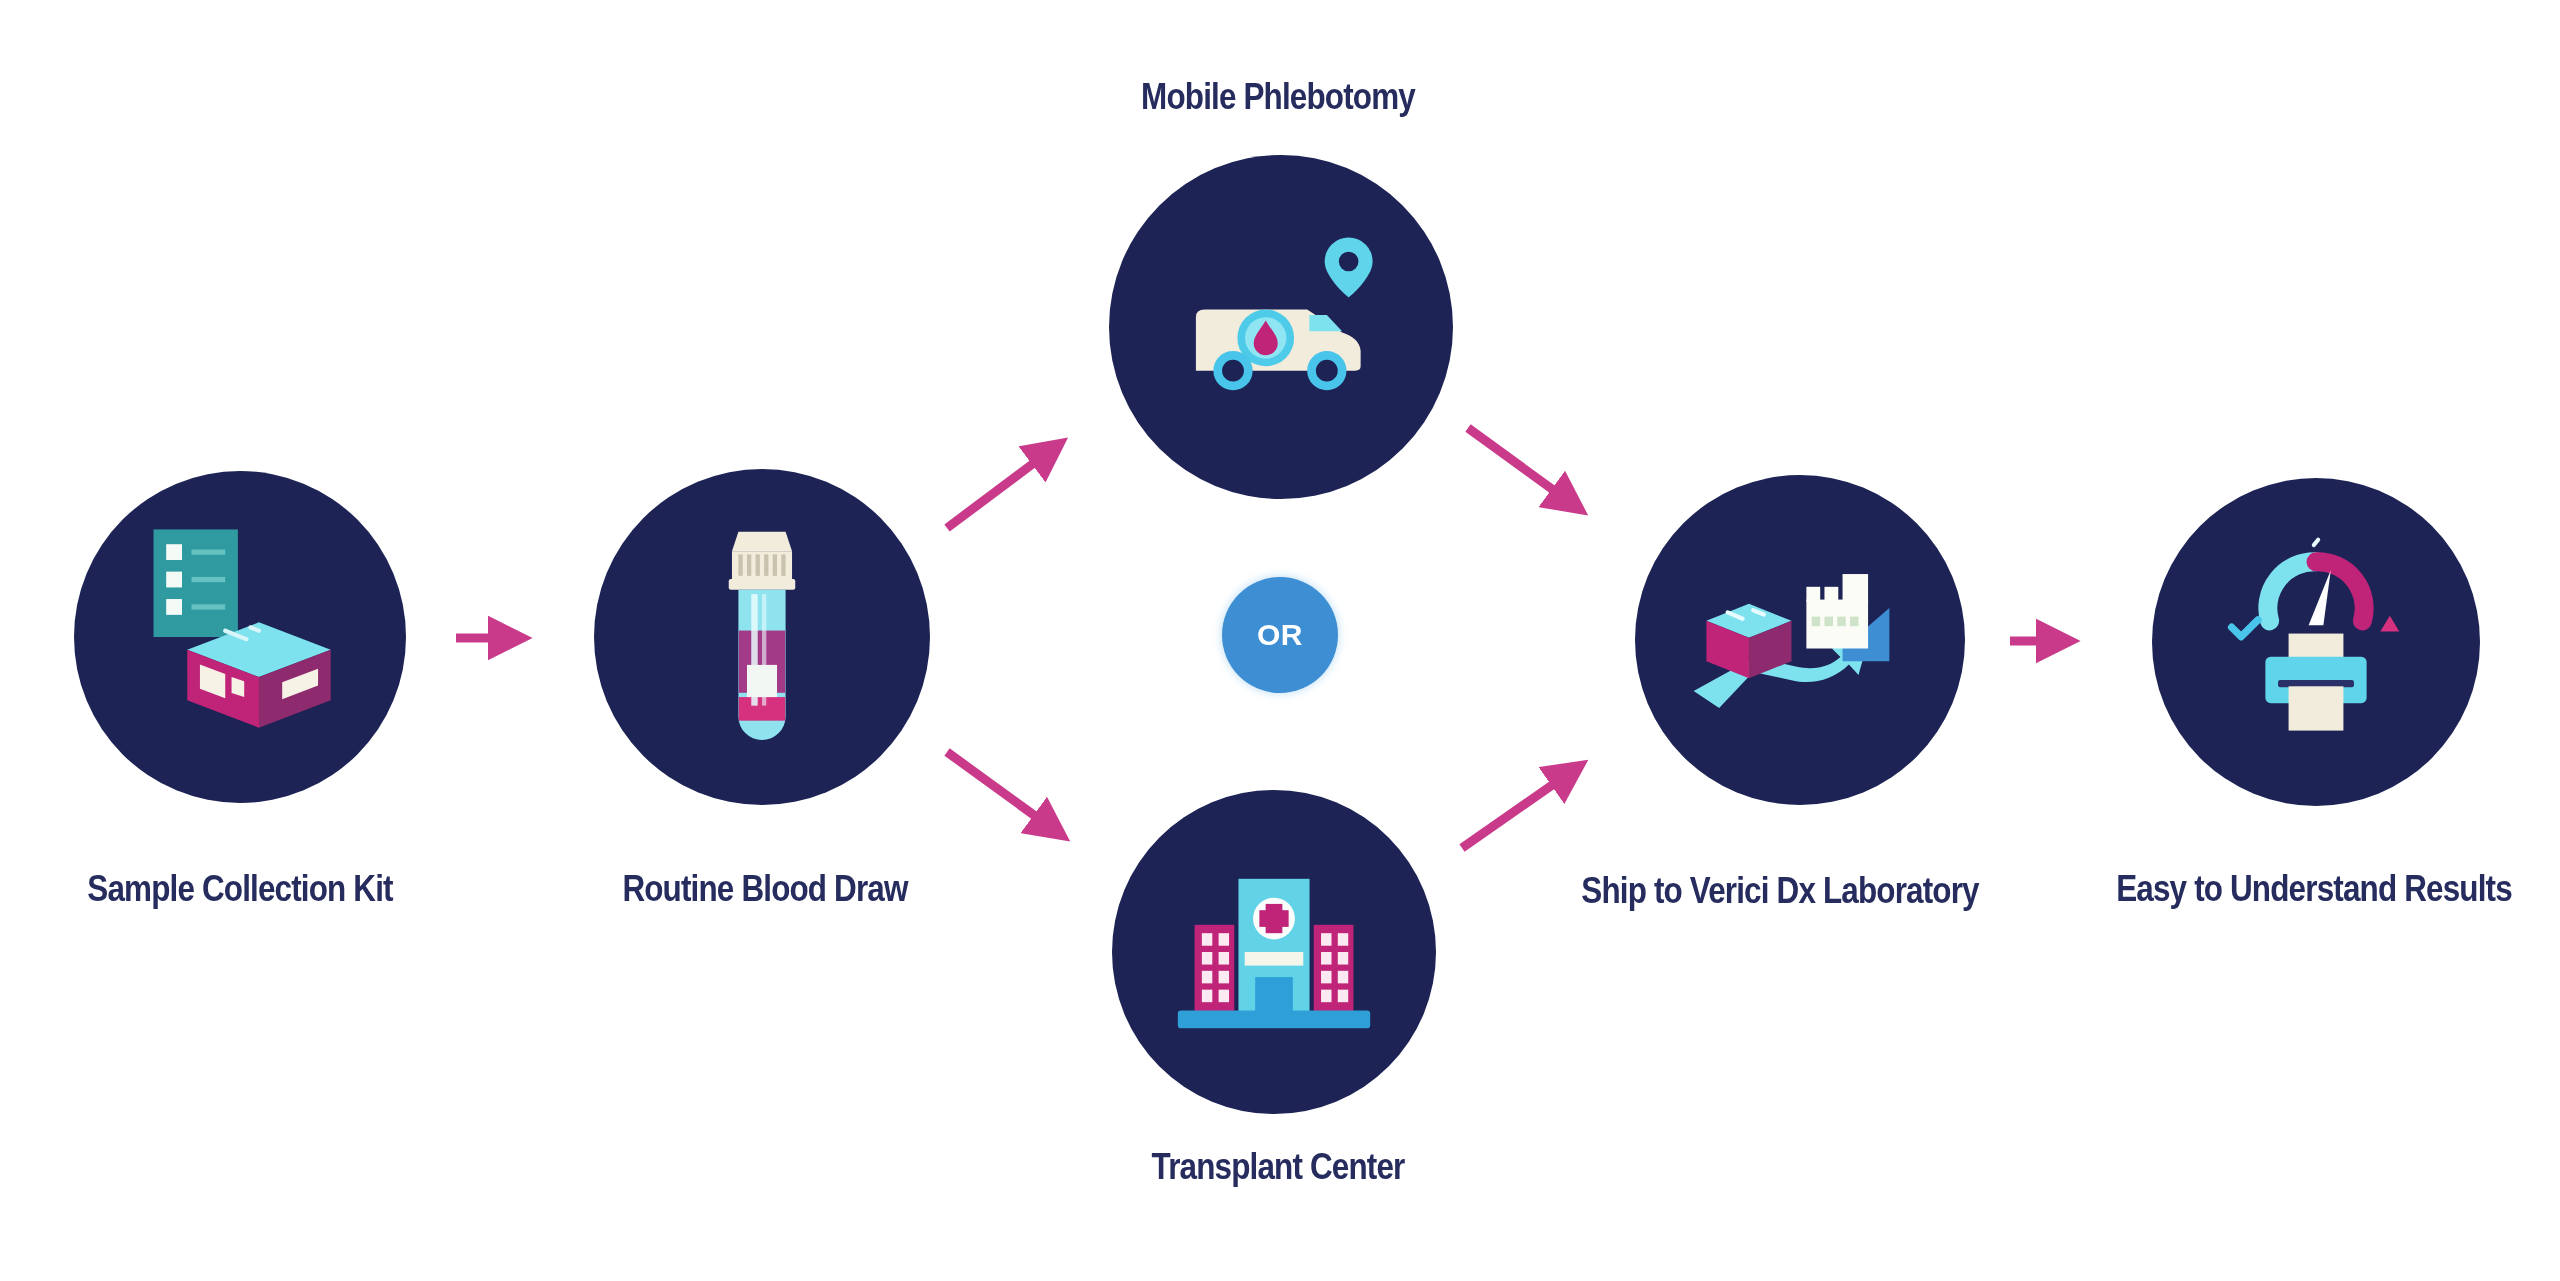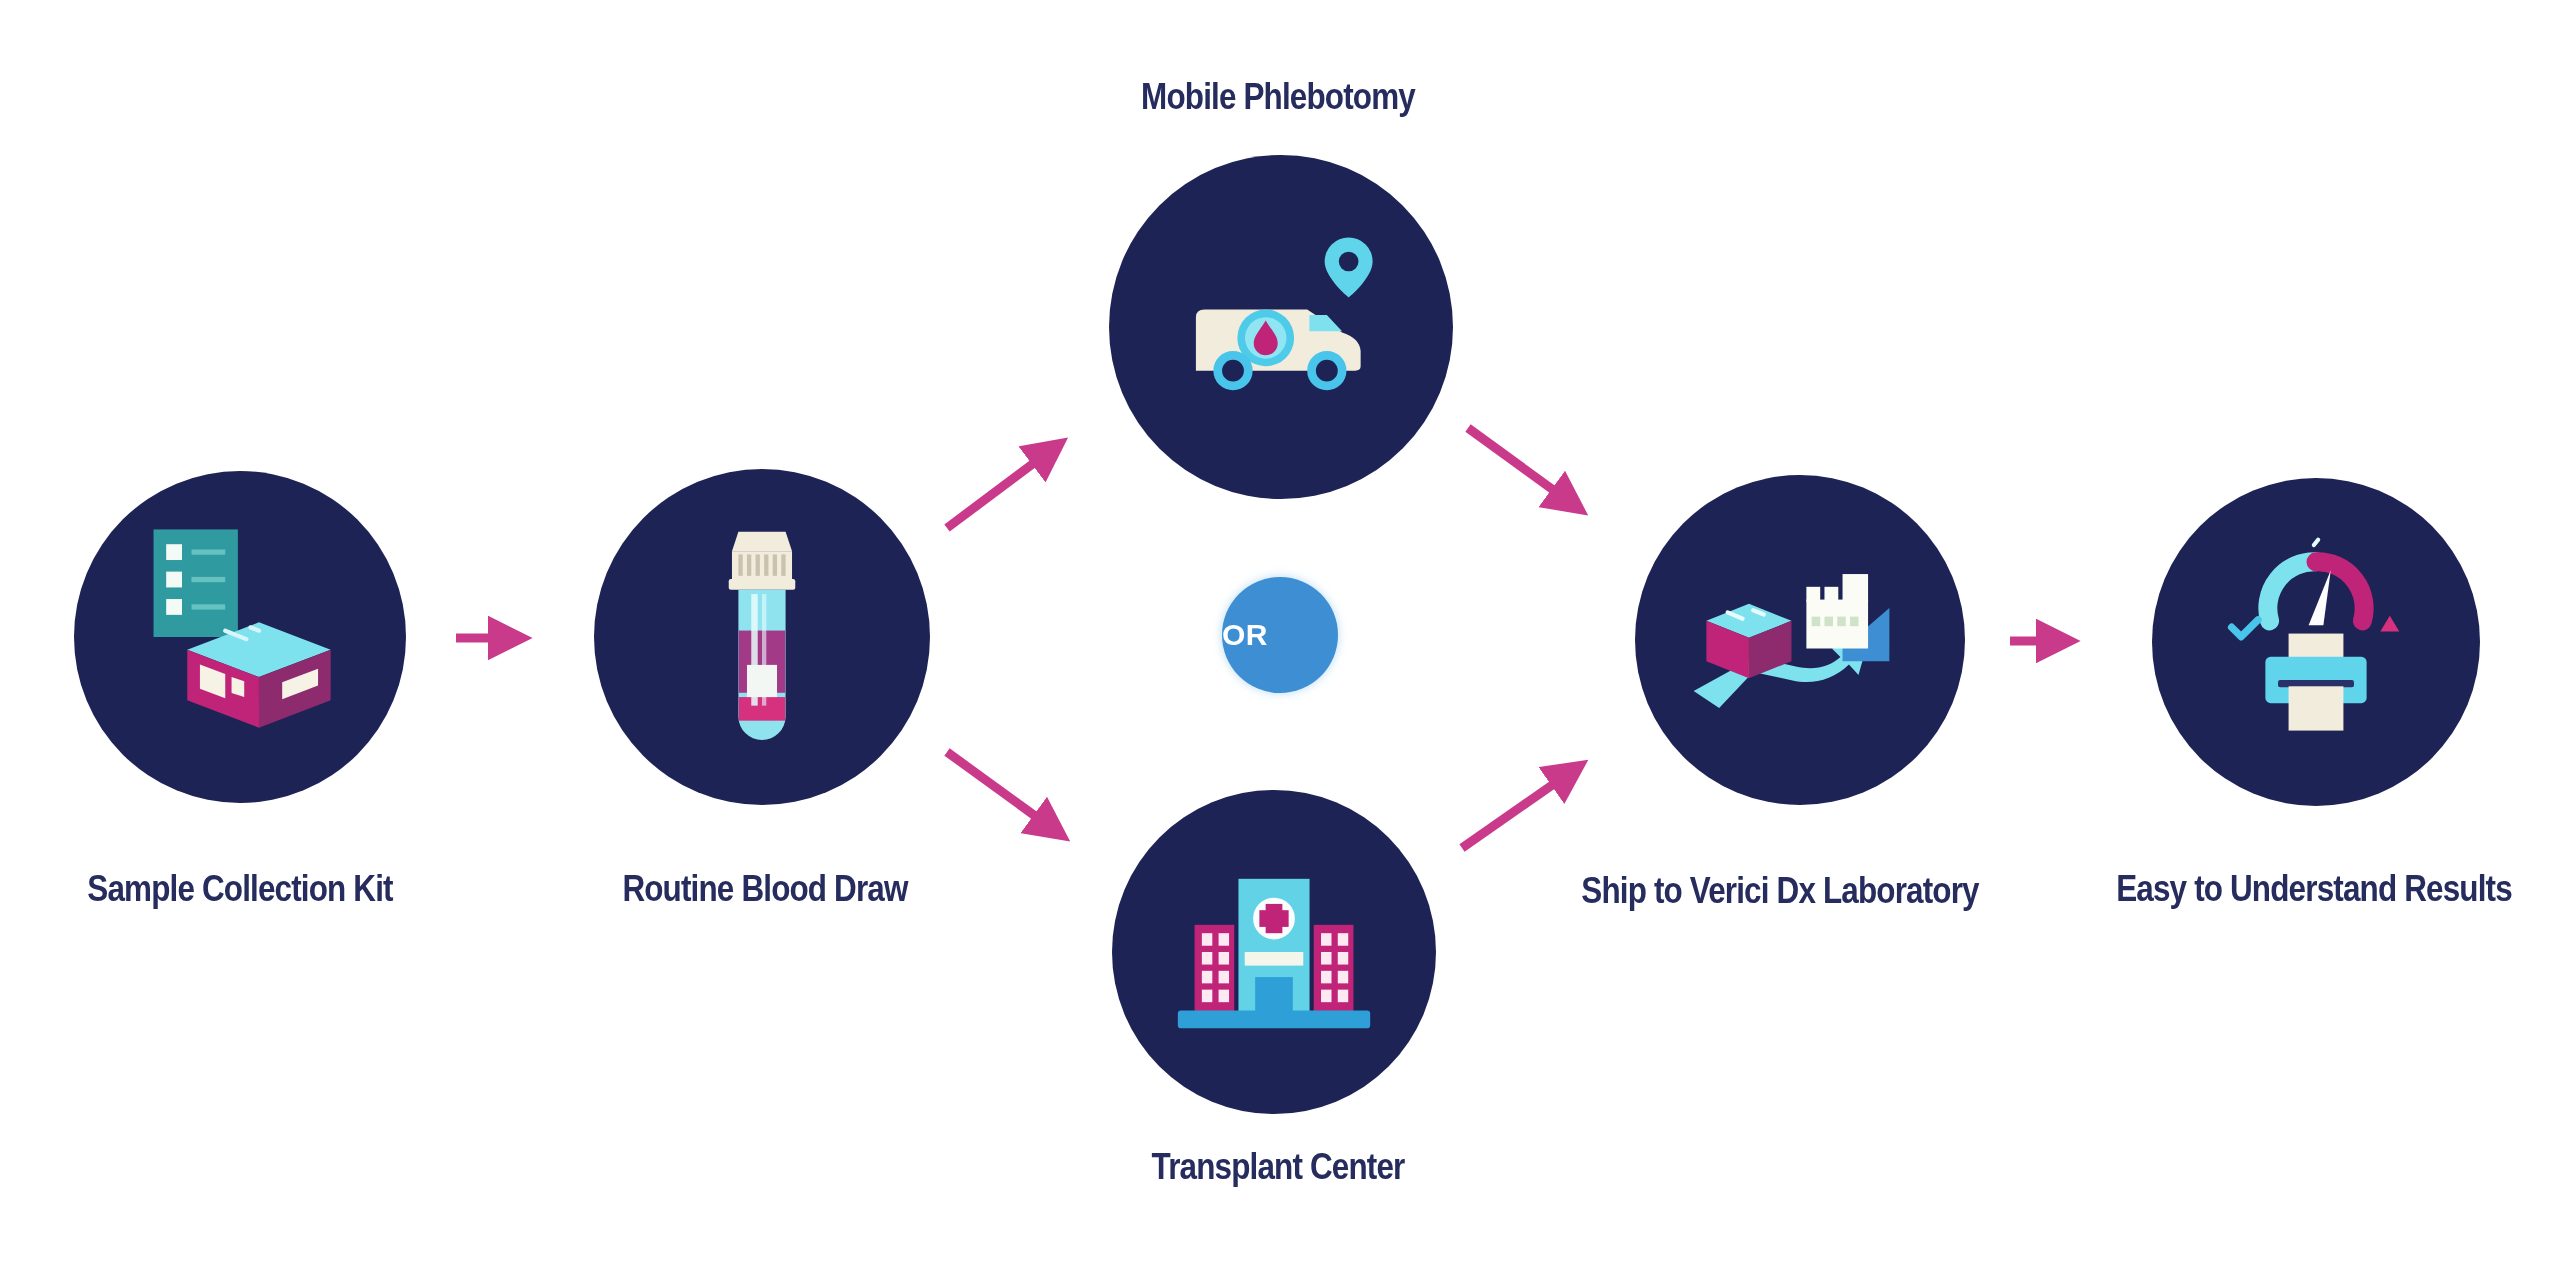--- a/index.html
+++ b/index.html
@@ -30,21 +30,21 @@
     transform: translateX(-50%) scaleX(0.85);
     transform-origin: center top;
   }
   .or-badge {
     position: absolute;
     left: 1222px; top: 577px;
     width: 116px; height: 116px;
     border-radius: 50%;
     background: #3e8ed3;
     box-shadow: 0 0 10px rgba(120,190,235,0.55);
-    display: flex; align-items: center; 
+    display: flex; align-items: center; justify-content: center;
     color: #ffffff;
     font-size: 30px;
     font-weight: 700;
     letter-spacing: 0.5px;
   }
   #arrows { position: absolute; left: 0; top: 0; width: 2560px; height: 1281px; }
 </style>
 </head>
 <body>
 

